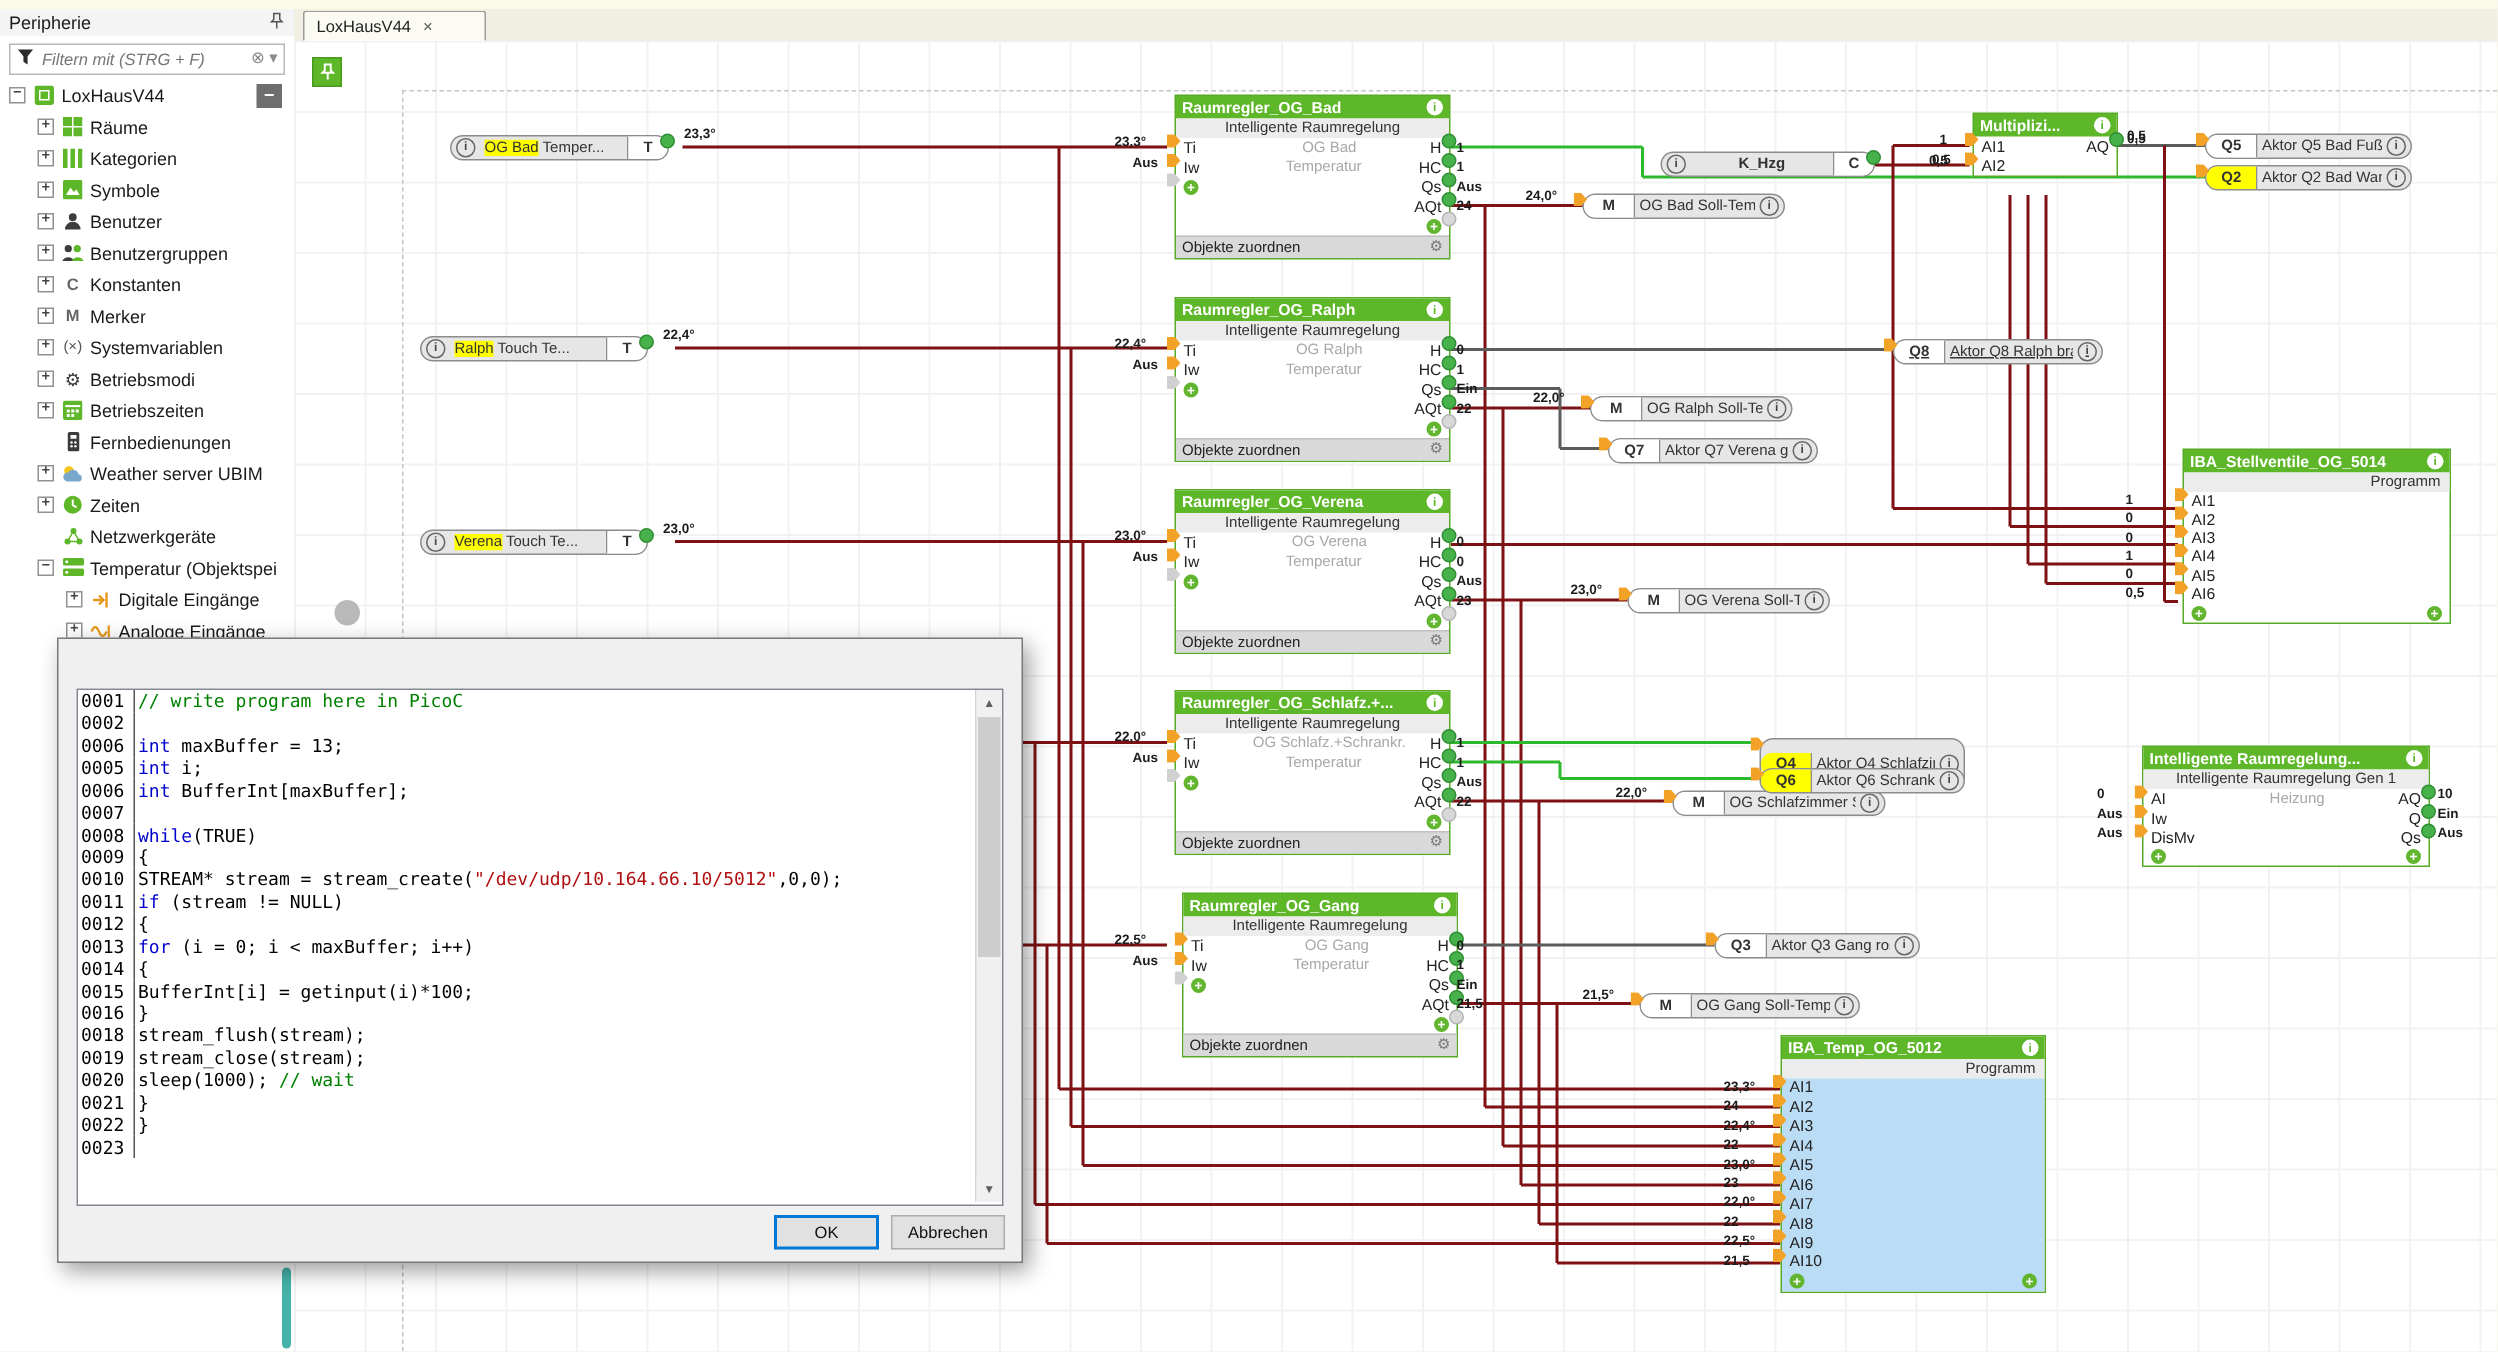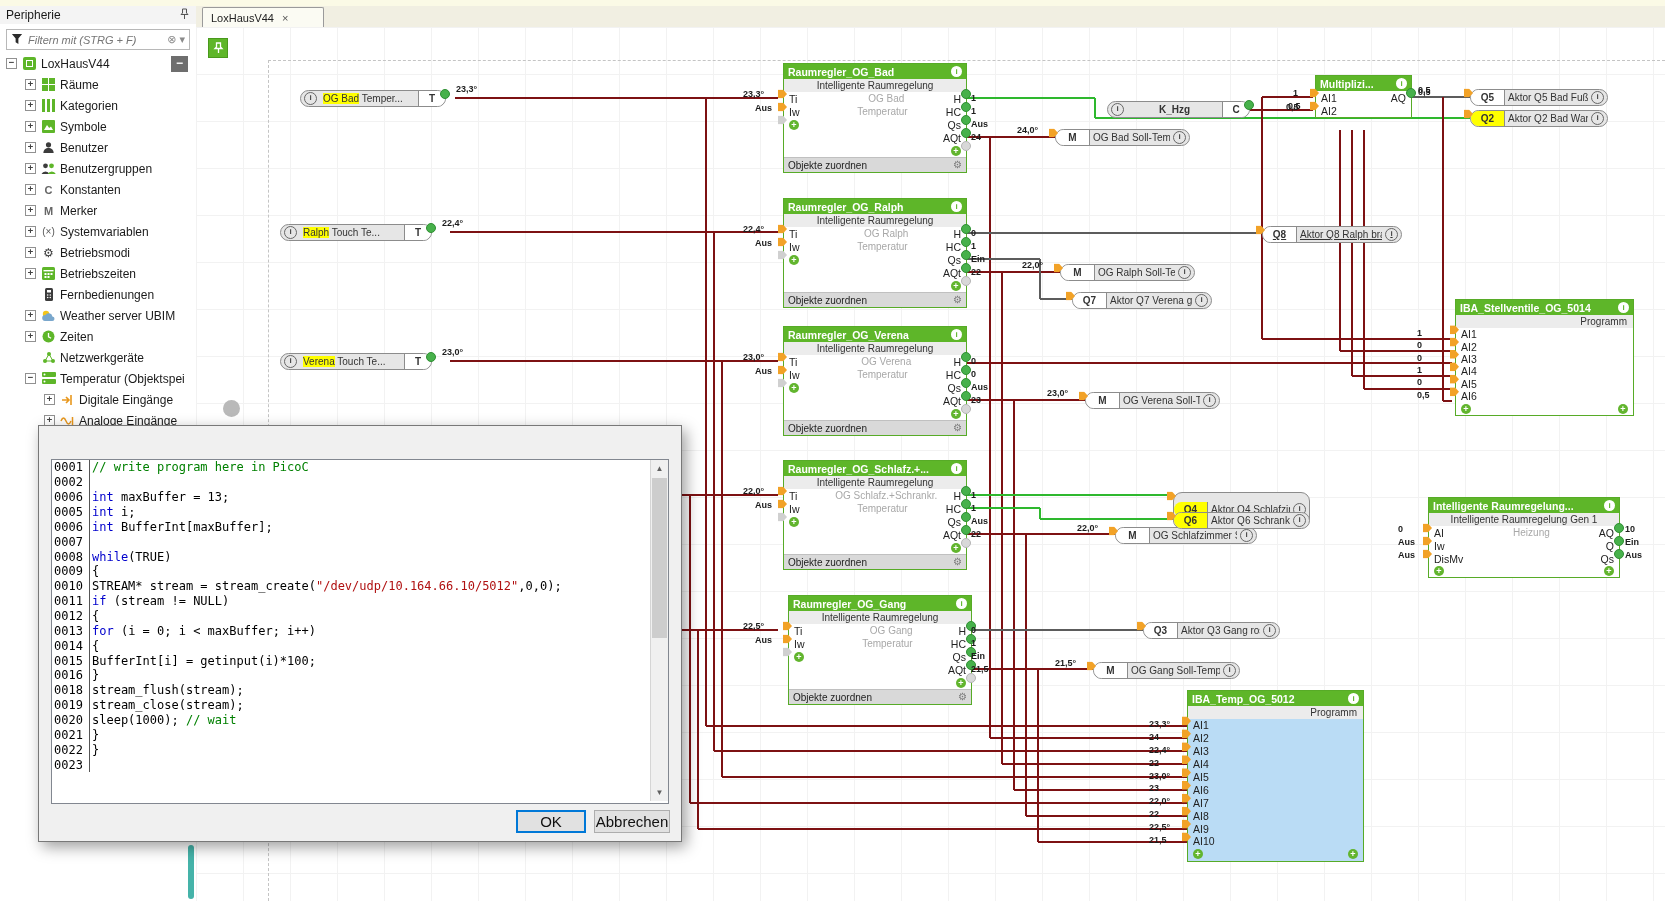--- a/index.html
+++ b/index.html
@@ -85,21 +85,21 @@
   #codebox{position:absolute;left:12px;top:33px;width:616px;height:343px;background:#fff;border:1px solid #828790;overflow:hidden;}
   .crow{display:flex;height:14.87px;align-items:center;font:12px "DejaVu Sans Mono",monospace;white-space:pre;}
   .cnum{width:35px;flex:none;border-right:1px solid #555;color:#000;padding-left:2px;height:100%;display:flex;align-items:center;}
   .cseg{padding-left:2px;}
   .c-k{color:#0000cc;}.c-c{color:#008000;}.c-s{color:#b01010;}.c-p{color:#000;}
   #vscroll{position:absolute;right:0;top:0;width:17px;height:341px;background:#f0f0f0;border-left:1px solid #d5d5d5;}
   .sarrow{height:17px;display:flex;align-items:center;justify-content:center;font-size:8px;color:#606060;background:#f0f0f0;}
   #sthumb{position:absolute;left:1px;top:18px;width:15px;height:160px;background:#cdcdcd;}
   .sarrow.down{position:absolute;bottom:0;left:0;right:0;}
   .dbtn{position:absolute;top:384px;height:23px;background:#e1e1e1;border:1px solid #adadad;
-      display:flex;align-items:center;justify-content:center;font-size:15px;color:#111;box-sizing:border-box;}
+      display:flex;align-items:center;justify-content:center;font-size:11px;color:#111;box-sizing:border-box;}
   #okbtn{left:477px;width:70px;border:2px solid #0078d7;}
   #cancelbtn{left:555px;width:76px;}
 </style>
 </head>
 <body>
 
 <div id="topstrip"></div>
 
 <aside id="sidebar">
   <div class="panel-head">

